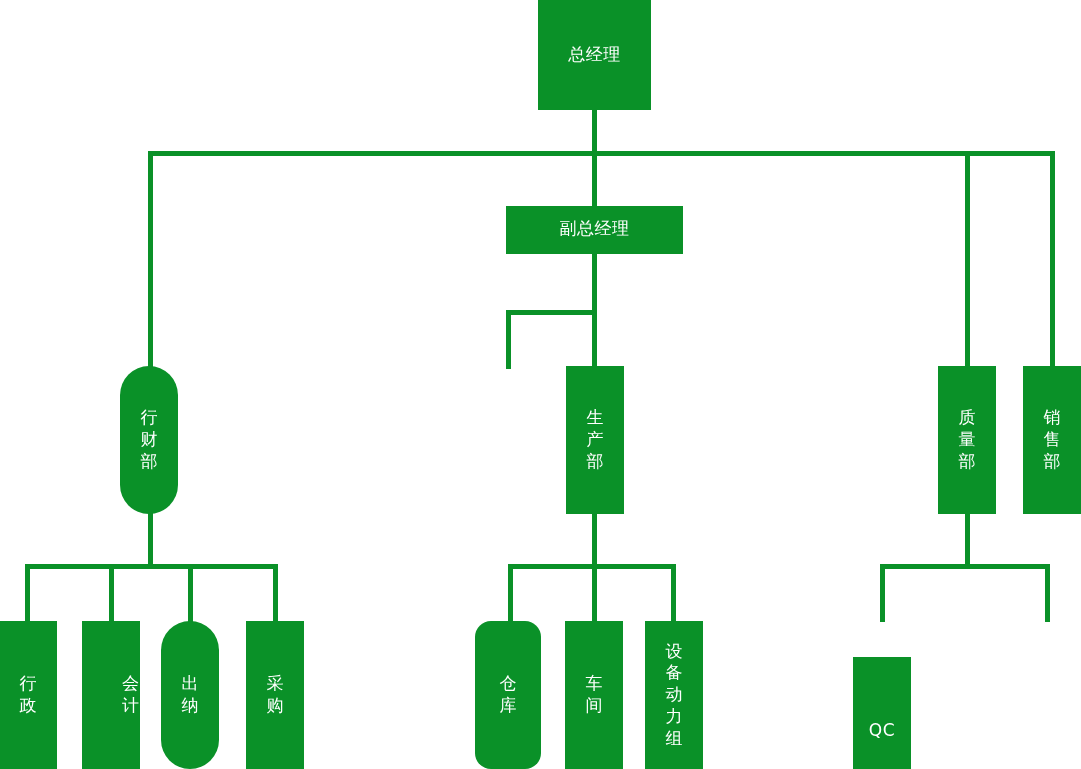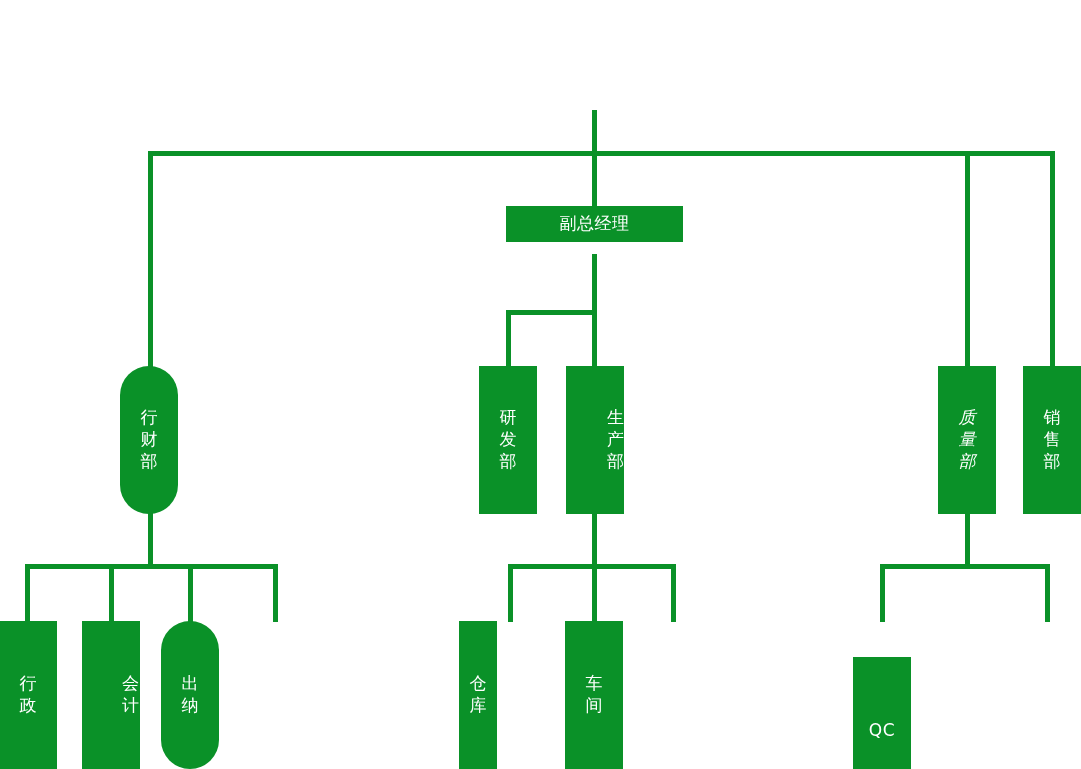--- a/index.html
+++ b/index.html
@@ -90,65 +90,71 @@
   <div class="conn" style="left:508px; top:564px; width:5px; height:58px;"></div>
   <div class="conn" style="left:592px; top:564px; width:5px; height:58px;"></div>
   <div class="conn" style="left:671px; top:564px; width:5px; height:58px;"></div>
 
   <div class="conn" style="left:965px; top:513px; width:5px; height:54px;"></div>
 
   <div class="conn" style="left:880px; top:564px; width:170px; height:5px;"></div>
   <div class="conn" style="left:880px; top:564px; width:5px; height:58px;"></div>
   <div class="conn" style="left:1045px; top:564px; width:5px; height:58px;"></div>
 
+  <div class="node wide" style="left:538px; top:0px; width:113px; height:110px;">
+    <span class="lbl">总经理</span>
+  </div>
 
-  <div class="node wide" style="left:506px; top:206px; width:177px; height:36px;">
+  <div class="node wide" style="left:506px; top:206px; width:177px; height:48px;font-family:Liberation Mono, monospace;">
     <span class="lbl">副总经理</span>
   </div>
 
   <div class="node vert" style="left:120px; top:366px; width:58px; height:148px;border-radius:29px;">
     <span class="lbl">行财部</span>
   </div>
 
-  <div class="node vert" style="left:479px; top:366px; width:58px; height:148px;">
-    <span class="lbl">研发部</span>
-  </div>
 
-  <div class="node vert" style="left:566px; top:366px; width:58px; height:148px;justify-content:flex-end;">
+  <div class="node vert" style="left:566px; top:366px; width:58px; height:148px;">
     <span class="lbl">生产部</span>
   </div>
 
-  <div class="node vert" style="left:938px; top:366px; width:58px; height:148px;font-style:italic;">
+  <div class="node vert" style="left:938px; top:366px; width:58px; height:148px;">
     <span class="lbl">质量部</span>
   </div>
 
   <div class="node vert" style="left:1023px; top:366px; width:58px; height:148px;">
     <span class="lbl">销售部</span>
   </div>
 
   <div class="node vert" style="left:-1px; top:621px; width:58px; height:148px;">
     <span class="lbl">行政</span>
   </div>
 
   <div class="node vert" style="left:82px; top:621px; width:58px; height:148px;padding-left:39px;">
     <span class="lbl">会计</span>
   </div>
 
   <div class="node vert" style="left:161px; top:621px; width:58px; height:148px;border-radius:29px;">
     <span class="lbl">出纳</span>
   </div>
 
+  <div class="node vert" style="left:246px; top:621px; width:58px; height:148px;">
+    <span class="lbl">采购</span>
+  </div>
 
-  <div class="node vert" style="left:459px; top:621px; width:38px; height:148px;">
+  <div class="node vert" style="left:475px; top:621px; width:66px; height:148px;border-radius:16px;">
     <span class="lbl">仓库</span>
   </div>
 
   <div class="node vert" style="left:565px; top:621px; width:58px; height:148px;text-align:right;">
     <span class="lbl">车间</span>
   </div>
 
+  <div class="node vert" style="left:645px; top:621px; width:58px; height:148px;">
+    <span class="lbl">设备动力组</span>
+  </div>
 
   <div class="node wide" style="left:853px; top:621px; width:58px; height:148px;margin-top:36px;">
     <span class="lbl">QC</span>
   </div>
 
 
 </div>
 
 </body></html>

